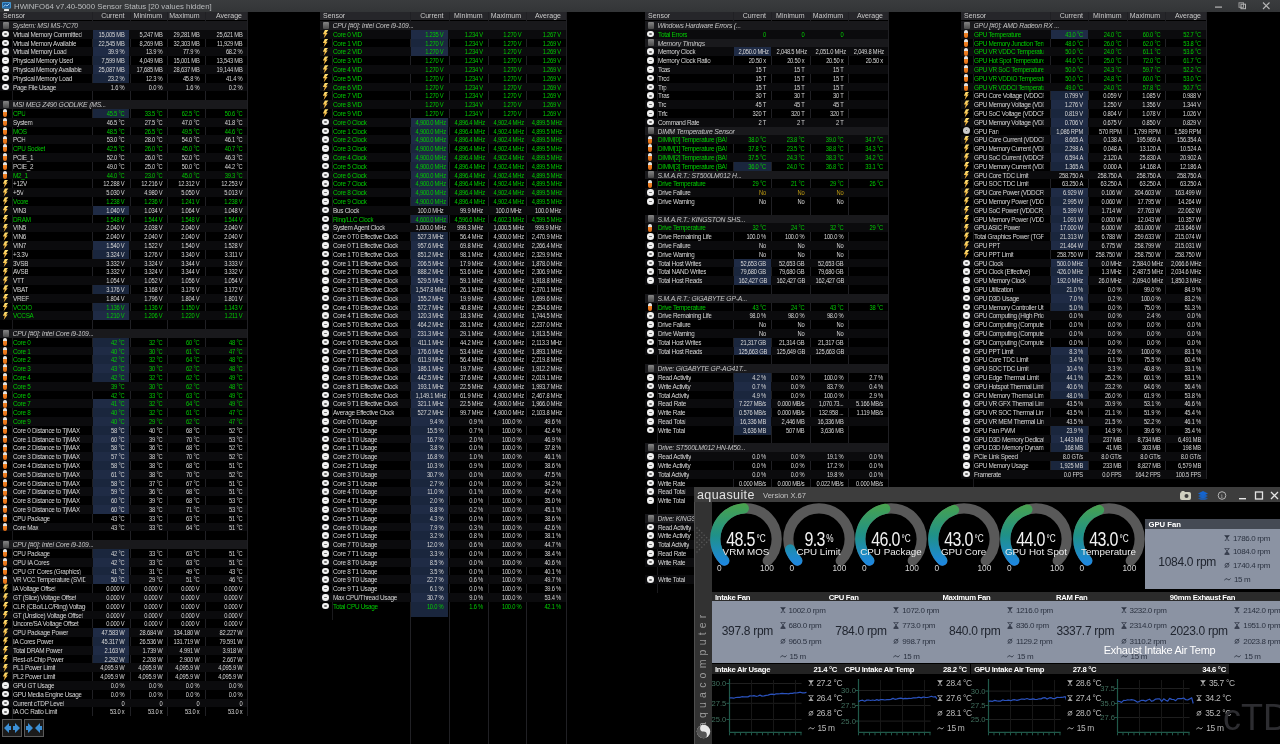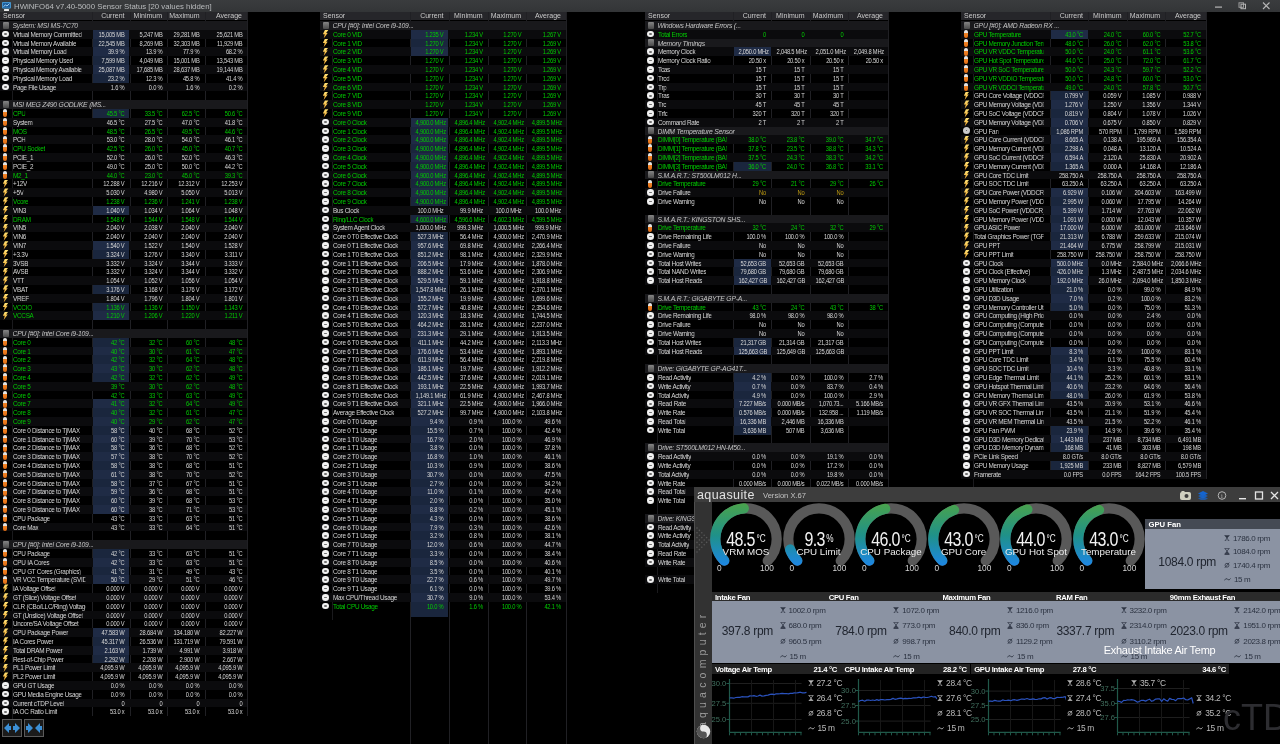--- a/index.html
+++ b/index.html
@@ -2420,21 +2420,21 @@
         <path d="M1.6 7.2h4.8L4 4.4z" fill="#2b3240"></path>
       </svg></span>1951.0 rpm</div>
 <div class="abs st" style="z-index:6;left:1234.3px;top:636.5px;color:#2b3240;font-size:8.0px"><span class="sti"><svg width="6" height="6.5" viewBox="0 0 8 8">
         <circle cx="4" cy="4" r="2.6" stroke="#2b3240" stroke-width="1" fill="none"></circle>
         <path d="M1 7.5L7 0.5" stroke="#2b3240" stroke-width="1"></path>
       </svg></span>2023.8 rpm</div>
 <div class="abs st" style="z-index:6;left:1234.3px;top:652.0px;color:#2b3240;font-size:8.0px"><span class="sti"><svg width="7" height="6.5" viewBox="0 0 9 8">
         <path d="M0.5 5.5 Q2.5 1.5 4.5 4 T8.5 3" stroke="#2b3240" stroke-width="1.1" fill="none"></path>
       </svg></span>15 m</div>
 <div class="abs" style="z-index:6;left:711.5px;top:664px;width:129.10000000000002px;height:9.5px;background:#232323"></div>
-<div class="abs" style="z-index:6;left:715.0px;top:665.3px;color:#fff;font-size:7.7px;font-weight:bold;letter-spacing:-0.3px">Voltage Air Temp</div>
+<div class="abs" style="z-index:6;left:715.0px;top:665.3px;color:#fff;font-size:7.7px;font-weight:bold;letter-spacing:-0.3px">Intake Air Usage</div>
 <div class="abs" style="z-index:6;left:793.1px;top:664.8px;width:44px;text-align:right;color:#fff;font-size:7.7px;font-weight:bold;letter-spacing:-0.3px">21.4 °C</div>
 <svg class="abs" style="z-index:6;left:711.5px;top:673.5px" width="95.60000000000002" height="65.5" viewBox="0 0 95.60000000000002 65.5">
     <line x1="17.5" y1="9.5" x2="89.60000000000002" y2="9.5" stroke="#1f1f1f" stroke-width="1"></line>
     <line x1="17.5" y1="29.3" x2="89.60000000000002" y2="29.3" stroke="#1f1f1f" stroke-width="1"></line>
     <line x1="17.5" y1="45.5" x2="89.60000000000002" y2="45.5" stroke="#1f1f1f" stroke-width="1"></line>
     <line x1="39.5" y1="6" x2="39.5" y2="58.3" stroke="#181818" stroke-width="1"></line>
     <line x1="61.5" y1="6" x2="61.5" y2="58.3" stroke="#181818" stroke-width="1"></line>
     <line x1="83.5" y1="6" x2="83.5" y2="58.3" stroke="#181818" stroke-width="1"></line>
     <line x1="17.5" y1="5" x2="17.5" y2="58.3" stroke="#20594a" stroke-width="1.2"></line>
     <line x1="17.5" y1="58.3" x2="89.60000000000002" y2="58.3" stroke="#20594a" stroke-width="1.2"></line>
@@ -2600,21 +2600,21 @@
     <line x1="83.5" y1="58.3" x2="83.5" y2="61.3" stroke="#20594a" stroke-width="1"></line>
     <line x1="89.0" y1="58.3" x2="89.0" y2="61.3" stroke="#20594a" stroke-width="1"></line>
     <line x1="14.5" y1="14.5" x2="17.5" y2="14.5" stroke="#20594a" stroke-width="1"></line>
     <line x1="14.5" y1="29.5" x2="17.5" y2="29.5" stroke="#20594a" stroke-width="1"></line>
     <line x1="14.5" y1="43.5" x2="17.5" y2="43.5" stroke="#20594a" stroke-width="1"></line>
     <polyline points="17.6,27.2 19.6,27.5 21.6,28.4 23.6,26.4 25.6,26.5 27.6,25.8 29.6,26.0 31.6,25.7 33.6,26.0 35.6,26.9 37.6,28.2 39.6,27.3 41.6,26.3 43.6,26.4 45.6,27.1 47.6,26.0 49.6,25.2 51.6,27.3 53.6,26.6 55.7,25.1 57.7,24.9 59.7,24.9 61.7,27.3 63.7,24.8 65.7,26.2 67.7,27.1 69.7,24.4 71.7,25.4 73.7,25.5 75.7,26.7 77.7,24.6 79.7,24.7 81.7,24.6 83.7,24.0 85.7,25.7 87.7,26.0 89.7,24.9 91.7,23.7 93.2,29.5" stroke="#2a52bd" stroke-width="1.2" fill="none" stroke-linejoin="round"></polyline>
   </svg>
 <div class="abs" style="z-index:6;left:1100.3px;top:684.2px;width:14px;text-align:right;color:#41705f;font-size:7.6px">37.5</div>
 <div class="abs" style="z-index:6;left:1100.3px;top:699.2px;width:14px;text-align:right;color:#41705f;font-size:7.6px">35.0</div>
 <div class="abs" style="z-index:6;left:1100.3px;top:713.2px;width:14px;text-align:right;color:#41705f;font-size:7.6px">27.6</div>
-<div class="abs st" style="z-index:6;left:1131px;top:677.5px;color:#bcbcbc;font-size:8.4px"><span class="sti"><svg width="6" height="6.5" viewBox="0 0 8 8">
+<div class="abs st" style="z-index:6;left:1200px;top:677.5px;color:#bcbcbc;font-size:8.4px"><span class="sti"><svg width="6" height="6.5" viewBox="0 0 8 8">
         <path d="M1 0h6M1 0l2.6 3.4v1.2L1 8h6L4.4 4.6V3.4L7 0" stroke="#bcbcbc" stroke-width="1" fill="none"></path>
         <path d="M1.6 0.8h4.8L4 3.6z" fill="#bcbcbc"></path>
       </svg></span>35.7 °C</div>
 <div class="abs st" style="z-index:6;left:1196.3px;top:692.8px;color:#bcbcbc;font-size:8.4px"><span class="sti"><svg width="6" height="6.5" viewBox="0 0 8 8">
         <path d="M1 0h6M1 8h6M1 0l2.6 3.4v1.2L1 8h6L4.4 4.6V3.4L7 0" stroke="#bcbcbc" stroke-width="1" fill="none"></path>
         <path d="M1.6 7.2h4.8L4 4.4z" fill="#bcbcbc"></path>
       </svg></span>34.2 °C</div>
 <div class="abs st" style="z-index:6;left:1196.3px;top:708.1px;color:#bcbcbc;font-size:8.4px"><span class="sti"><svg width="6" height="6.5" viewBox="0 0 8 8">
         <circle cx="4" cy="4" r="2.6" stroke="#bcbcbc" stroke-width="1" fill="none"></circle>
         <path d="M1 7.5L7 0.5" stroke="#bcbcbc" stroke-width="1"></path>

